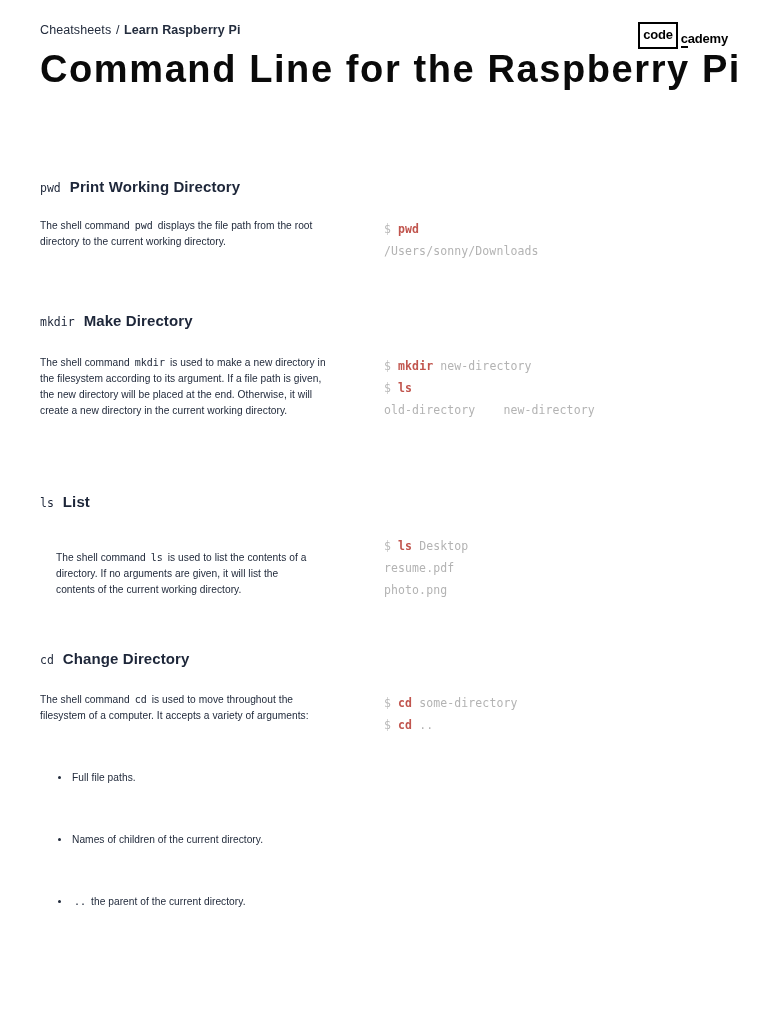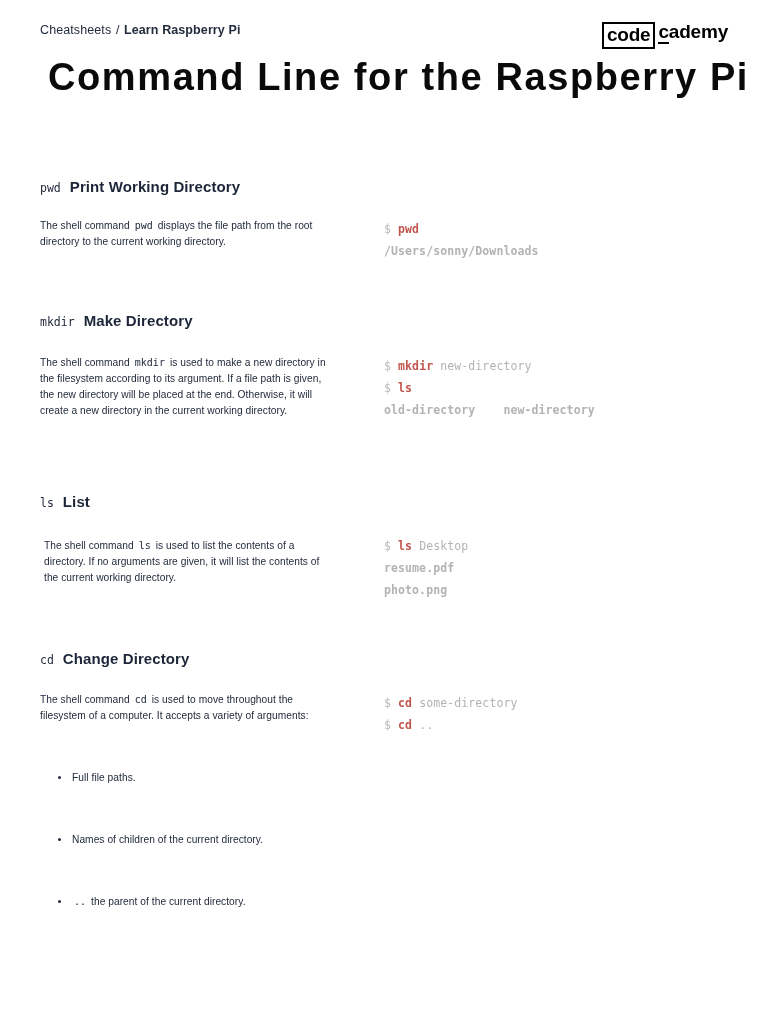--- a/index.html
+++ b/index.html
@@ -37,39 +37,39 @@
     line-height: 16px;
     color: #232c3d;
     letter-spacing: 0.1px;
     white-space: nowrap;
   }
   .breadcrumb .crumb-root { font-weight: 400; }
   .breadcrumb .crumb-sep  { font-weight: 400; padding: 0 1px; }
   .breadcrumb .crumb-leaf { font-weight: 700; }
 
   .page-title {
-    margin: 8px;
+    margin: 0;
     padding-top: 9px;
     font-size: 38px;
     line-height: 44px;
     font-weight: 700;
     color: #0a0a0a;
     letter-spacing: 1.6px;
     white-space: nowrap;
   }
 
   
   .logo {
     position: absolute;
     right: 40px;
     top: 22px;
     display: flex;
-    align-items: flex-start;
+    align-items: flex-end;
     font-family: "Liberation Sans", sans-serif;
-    font-size: 19px;
+    font-size: 13px;
     font-weight: 700;
     line-height: 20px;
     color: #000000;
     letter-spacing: -0.2px;
   }
   .logo-box {
     border: 2px solid #000000;
     padding: 1px 3px 2px 3px;
     display: inline-block;
   }
@@ -165,21 +165,21 @@
     font-size: 11.5px;
     line-height: 22px;
     color: #b3b3b3;
     white-space: pre;
     letter-spacing: 0.1px;
   }
   .code-line { white-space: pre; }
   .tok-prompt { color: #b9b9b9; }
   .tok-cmd    { color: #c1554e; font-weight: 700; }
   .tok-arg    { color: #b3b3b3; font-weight: 400; }
-  .tok-out    { color: #b3b3b3; font-weight: 700; }
+  .tok-out    { color: #b3b3b3; font-weight: 400; }
 </style>
 </head>
 <body>
 
 <div class="page">
 
   <div class="header">
     <div class="breadcrumb">
       <span class="crumb-root">Cheatsheets</span>
       <span class="crumb-sep">/</span>
@@ -213,21 +213,21 @@
           <p style="margin: 0px;"><span>The shell command</span> <code>mkdir</code> <span>is used to make a new directory in the filesystem according to its argument. If a file path is given, the new directory will be placed at the end. Otherwise, it will create a new directory in the current working directory.</span></p>
         </div>
         <div class="code-block" style="top: 355px;"><div class="code-line"><span class="tok-prompt">$</span> <span class="tok-cmd">mkdir</span> <span class="tok-arg">new-directory</span></div><div class="code-line"><span class="tok-prompt">$</span> <span class="tok-cmd">ls</span></div><div class="code-line"><span class="tok-out">old-directory    new-directory</span></div></div>
       </div>
       <div class="section" style="top: 0px;">
         <div class="sec-head" style="top: 493px;">
           <span class="sec-cmd">ls</span>
           <span class="sec-title">List</span>
         </div>
         <div class="sec-body" style="top: 534px;">
-          <p style="margin: 4px;"><span>The shell command</span> <code>ls</code> <span>is used to list the contents of a directory. If no arguments are given, it will list the contents of the current working directory.</span></p>
+          <p style="margin: 16px;"><span>The shell command</span> <code>ls</code> <span>is used to list the contents of a directory. If no arguments are given, it will list the contents of the current working directory.</span></p>
         </div>
         <div class="code-block" style="top: 535px;"><div class="code-line"><span class="tok-prompt">$</span> <span class="tok-cmd">ls</span> <span class="tok-arg">Desktop</span></div><div class="code-line"><span class="tok-out">resume.pdf</span></div><div class="code-line"><span class="tok-out">photo.png</span></div></div>
       </div>
       <div class="section" style="top: 0px;">
         <div class="sec-head" style="top: 650px;">
           <span class="sec-cmd">cd</span>
           <span class="sec-title">Change Directory</span>
         </div>
         <div class="sec-body" style="top: 692px;">
           <p style="margin: 0px;"><span>The shell command</span> <code>cd</code> <span>is used to move throughout the filesystem of a computer. It accepts a variety of arguments:</span></p>

